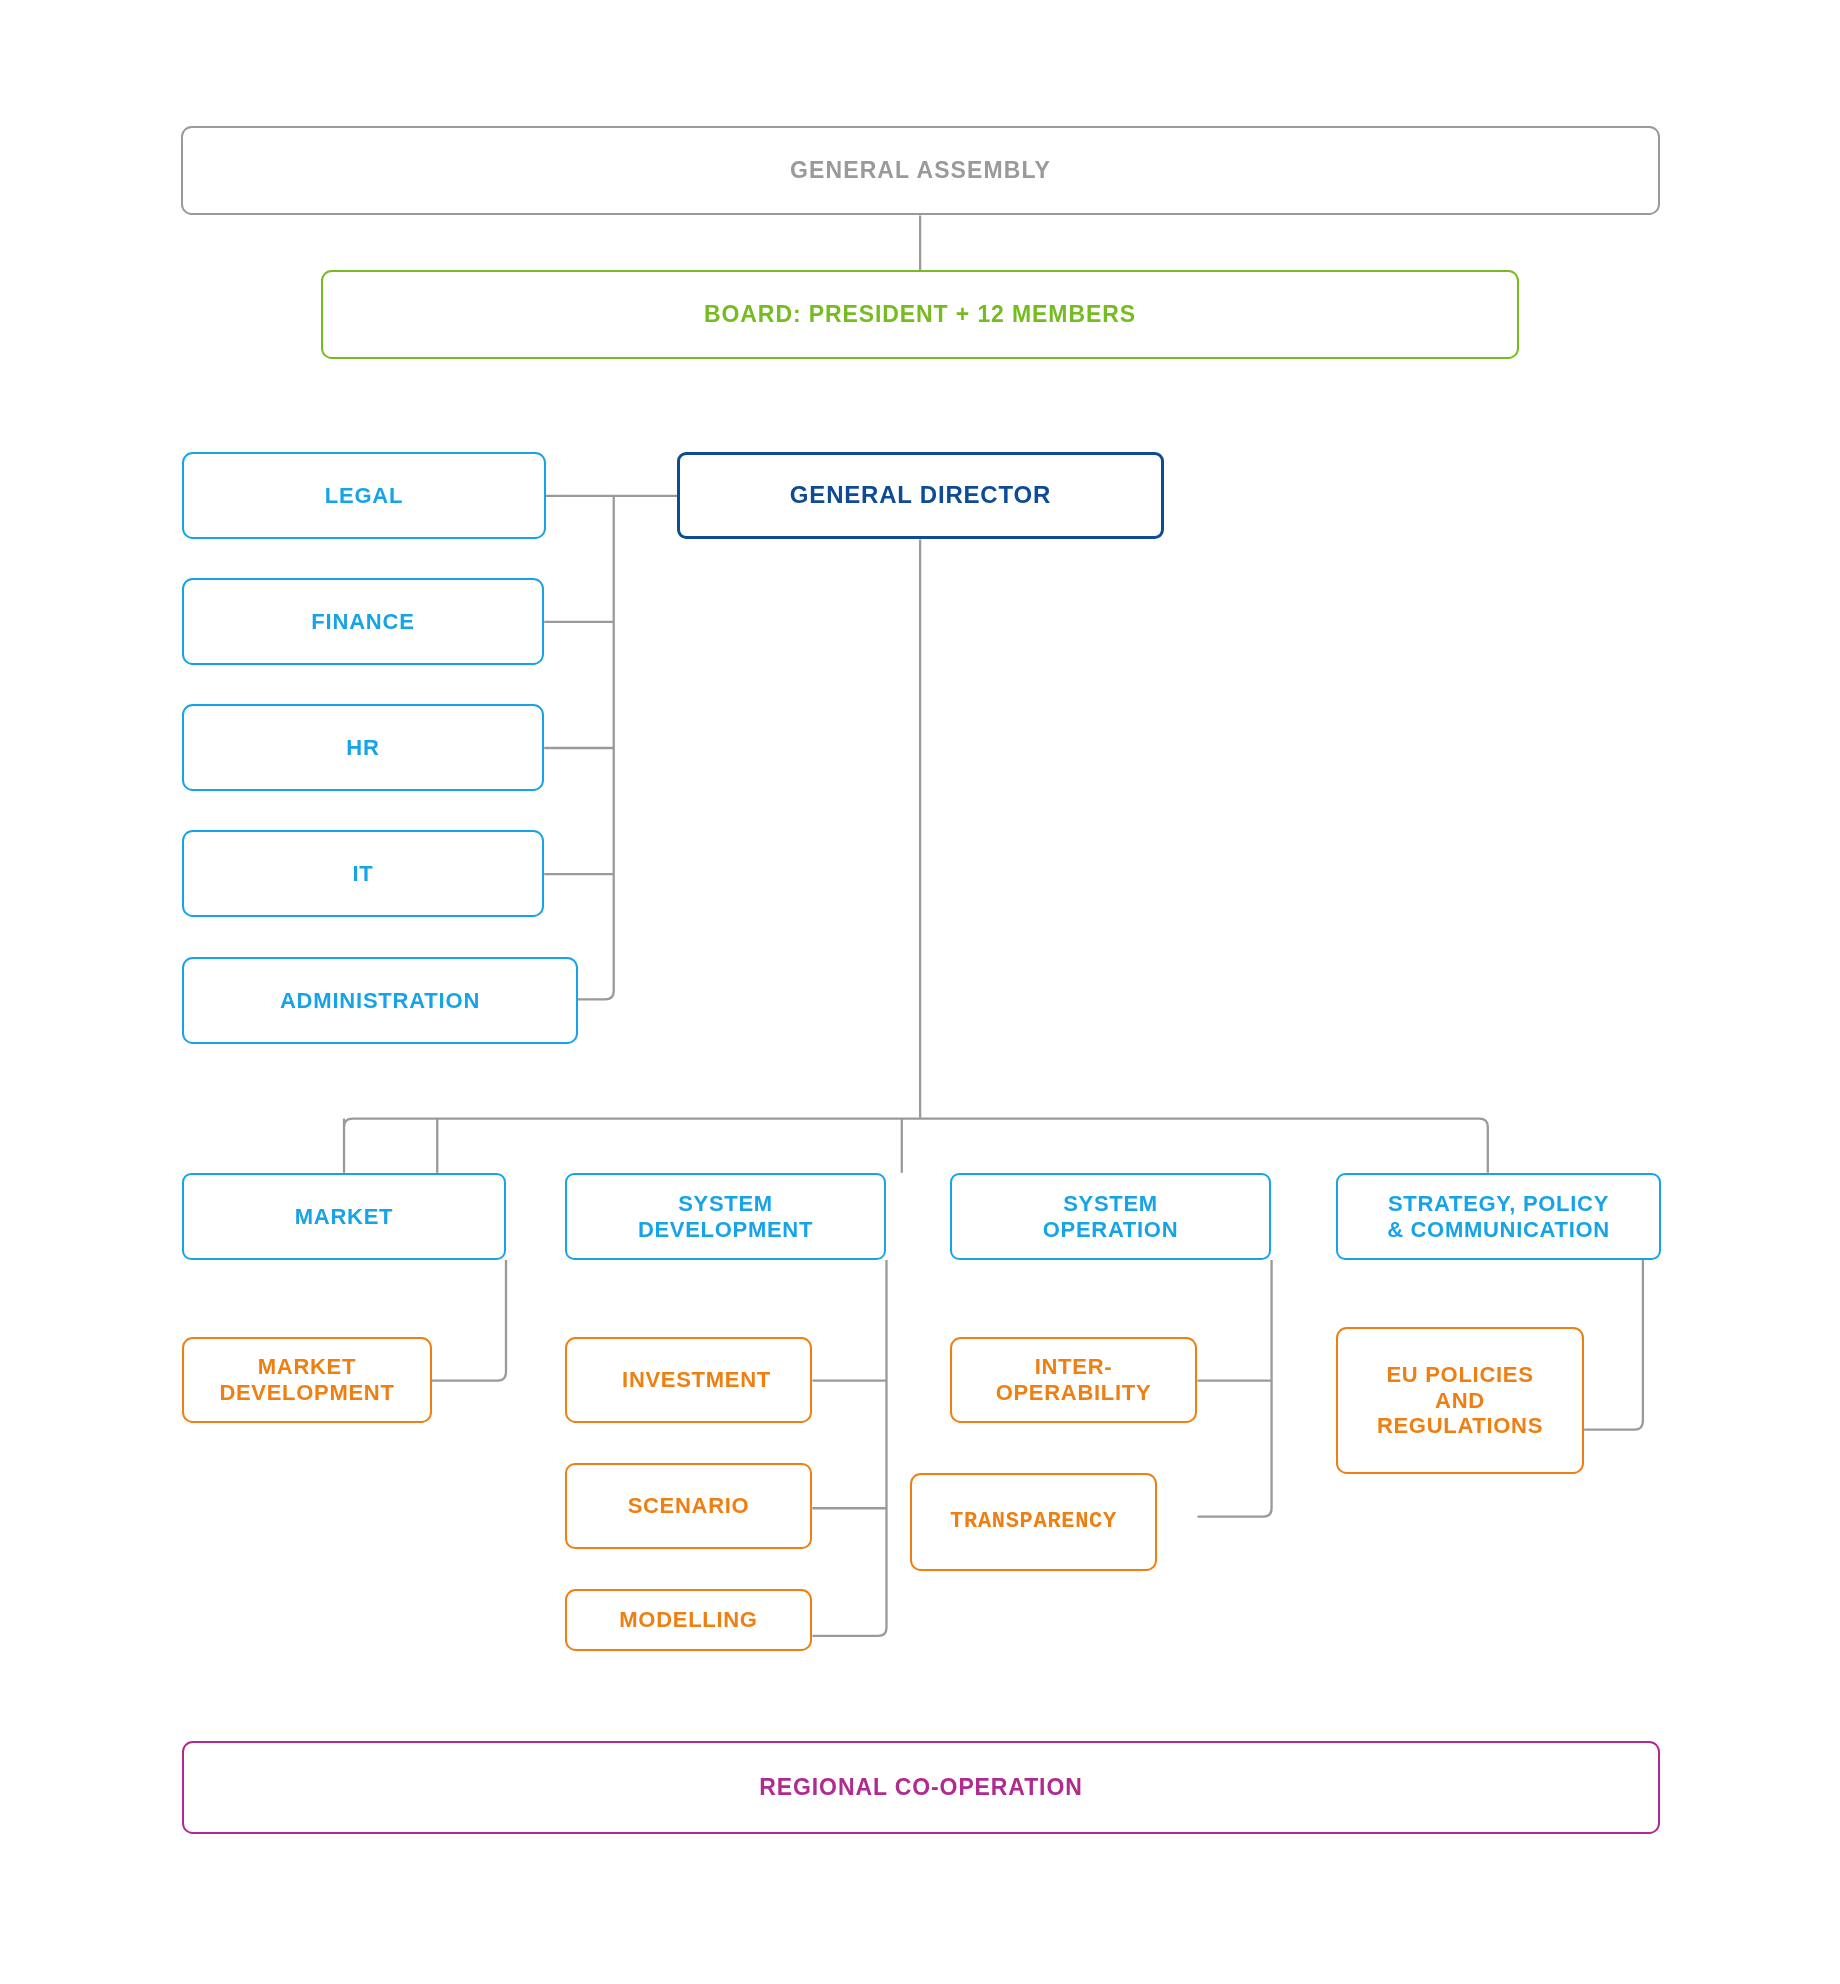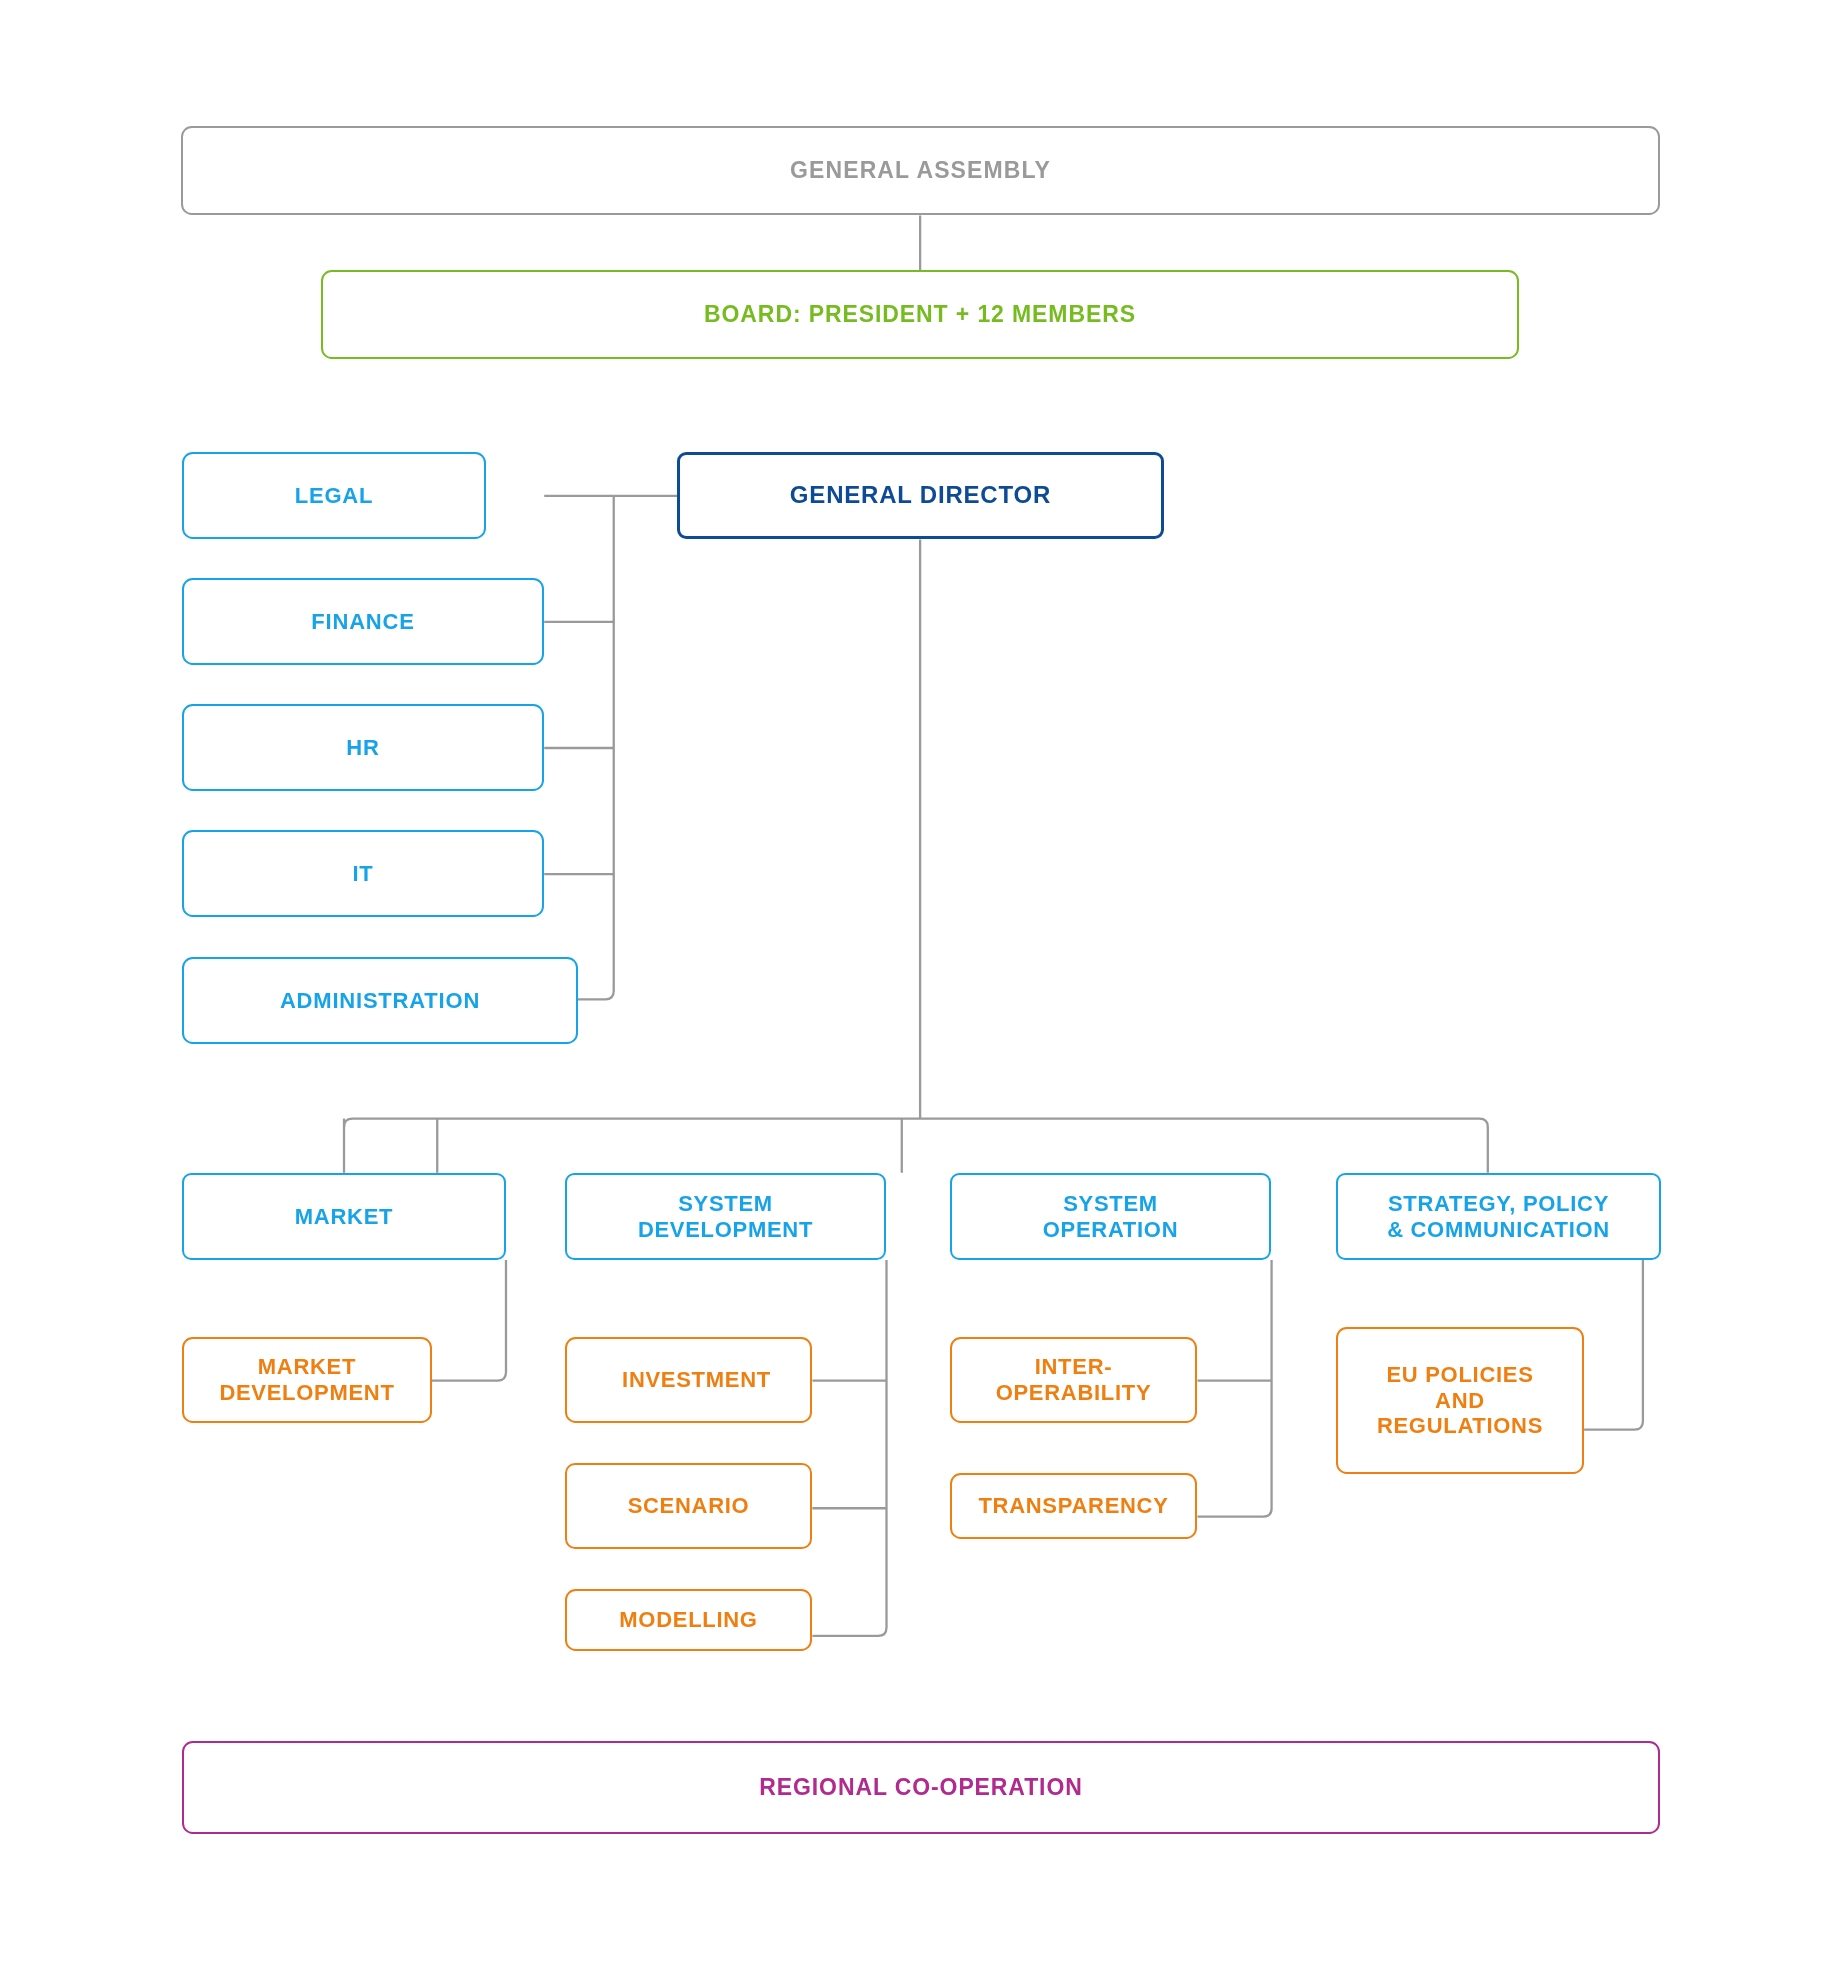--- a/index.html
+++ b/index.html
@@ -112,21 +112,21 @@
   </div>
 
   <div class="node n-board" style="left:321px;top:270px;width:1198px;height:89px;">
     <span class="lbl">BOARD: PRESIDENT + 12 MEMBERS</span>
   </div>
 
   <div class="node n-director" style="left:677px;top:452px;width:487px;height:87px;">
     <span class="lbl">GENERAL DIRECTOR</span>
   </div>
 
-  <div class="node n-unit" style="left:182px;top:452px;width:304px;height:87px;">
+  <div class="node n-unit" style="left:182px;top:452px;width:364px;height:87px;">
     <span class="lbl">LEGAL</span>
   </div>
 
   <div class="node n-unit" style="left:182px;top:578px;width:362px;height:87px;">
     <span class="lbl">FINANCE</span>
   </div>
 
   <div class="node n-unit" style="left:182px;top:704px;width:362px;height:87px;">
     <span class="lbl">HR</span>
   </div>
@@ -173,21 +173,21 @@
 
   <div class="node n-sub" style="left:565px;top:1589px;width:247px;height:62px;">
     <span class="lbl">MODELLING</span>
   </div>
 
   <div class="node n-sub" style="left:950px;top:1337px;width:247px;height:86px;">
     <span class="lbl">INTER-
 OPERABILITY</span>
   </div>
 
-  <div class="node n-sub" style="left:950px;top:1473px;width:247px;height:66px;">
+  <div class="node n-sub" style="left:910px;top:1473px;width:247px;height:98px;font-family:Liberation Mono, monospace;">
     <span class="lbl">TRANSPARENCY</span>
   </div>
 
   <div class="node n-sub" style="left:1336px;top:1327px;width:248px;height:147px;">
     <span class="lbl">EU POLICIES
 AND
 REGULATIONS</span>
   </div>
 
   <div class="node n-regional" style="left:182px;top:1741px;width:1478px;height:93px;">

